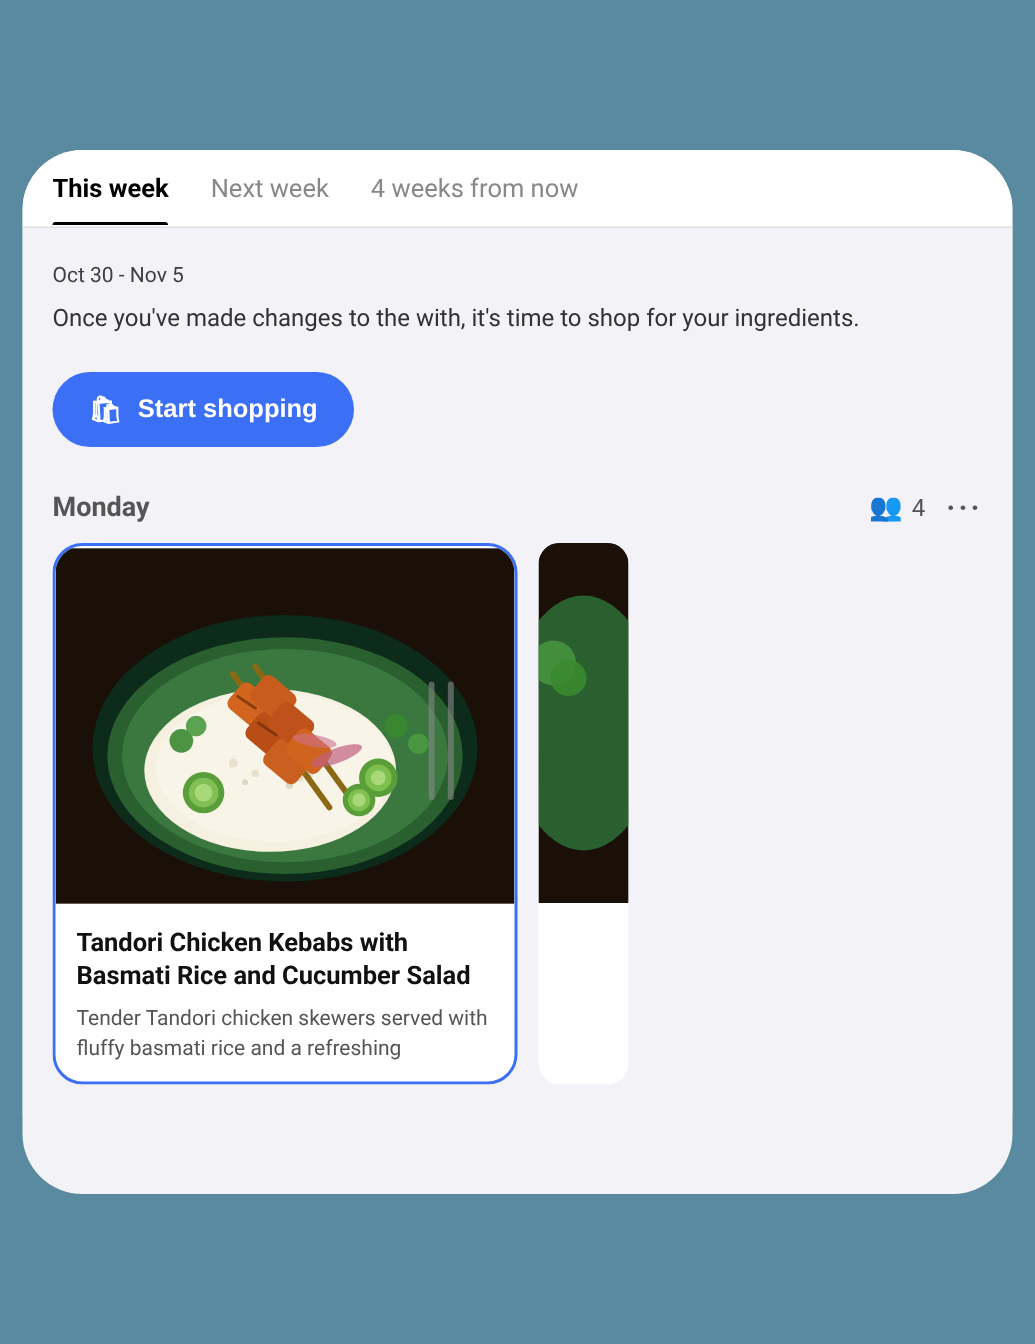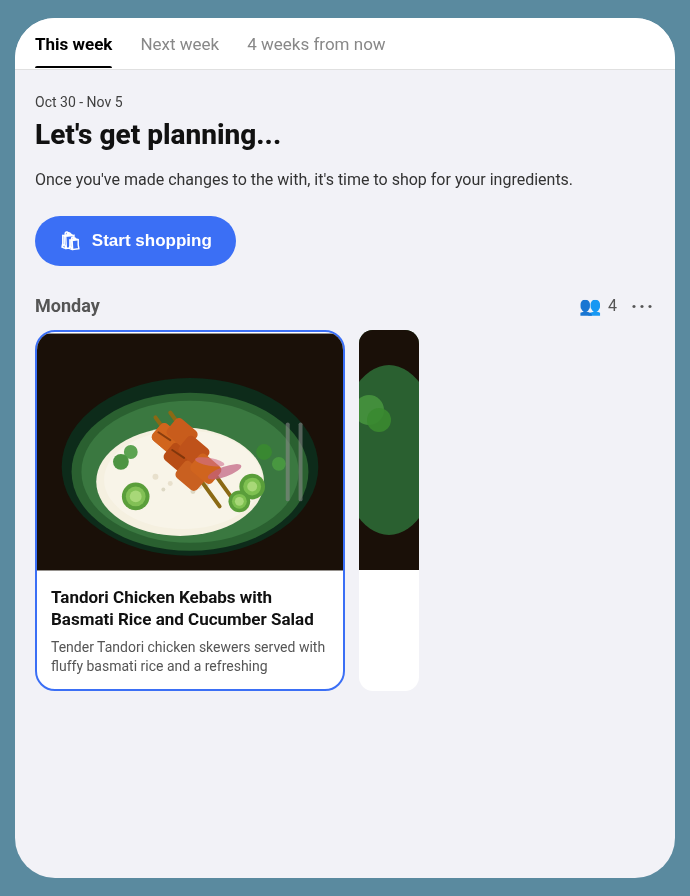--- a/index.html
+++ b/index.html
@@ -14,21 +14,21 @@
       overflow: hidden;
       background: #5a8a9f;
       display: flex;
       justify-content: center;
       align-items: center;
       font-family: -apple-system, BlinkMacSystemFont, 'Segoe UI', Roboto, sans-serif;
     }
 
     .phone-container {
       width: 660px;
-      height: 860px;
+      height: 696px;
       background: #f2f2f7;
       border-radius: 40px;
       overflow: hidden;
       position: relative;
     }
 
     
     .tab-bar {
       background: #ffffff;
       padding: 0 20px;
@@ -222,21 +222,20 @@
 <div class="phone-container">
 
   <div class="tab-bar">
     <div class="tab-item active">This week</div>
     <div class="tab-item">Next week</div>
     <div class="tab-item">4 weeks from now</div>
   </div>
 
   <div class="main-content">
     <div class="date-range">Oct 30 - Nov 5</div>
-    <div class="heading">Let's get planning...</div>
     <div class="description">Once you've made changes to the with, it's time to shop for your ingredients.</div>
     <button class="start-shopping-btn">
       <span class="shopping-icon">🛍</span>
       <span>Start shopping</span>
     </button>
 
     
     <div class="day-section">
       <div class="day-header">
         <span class="day-label">Monday</span>

